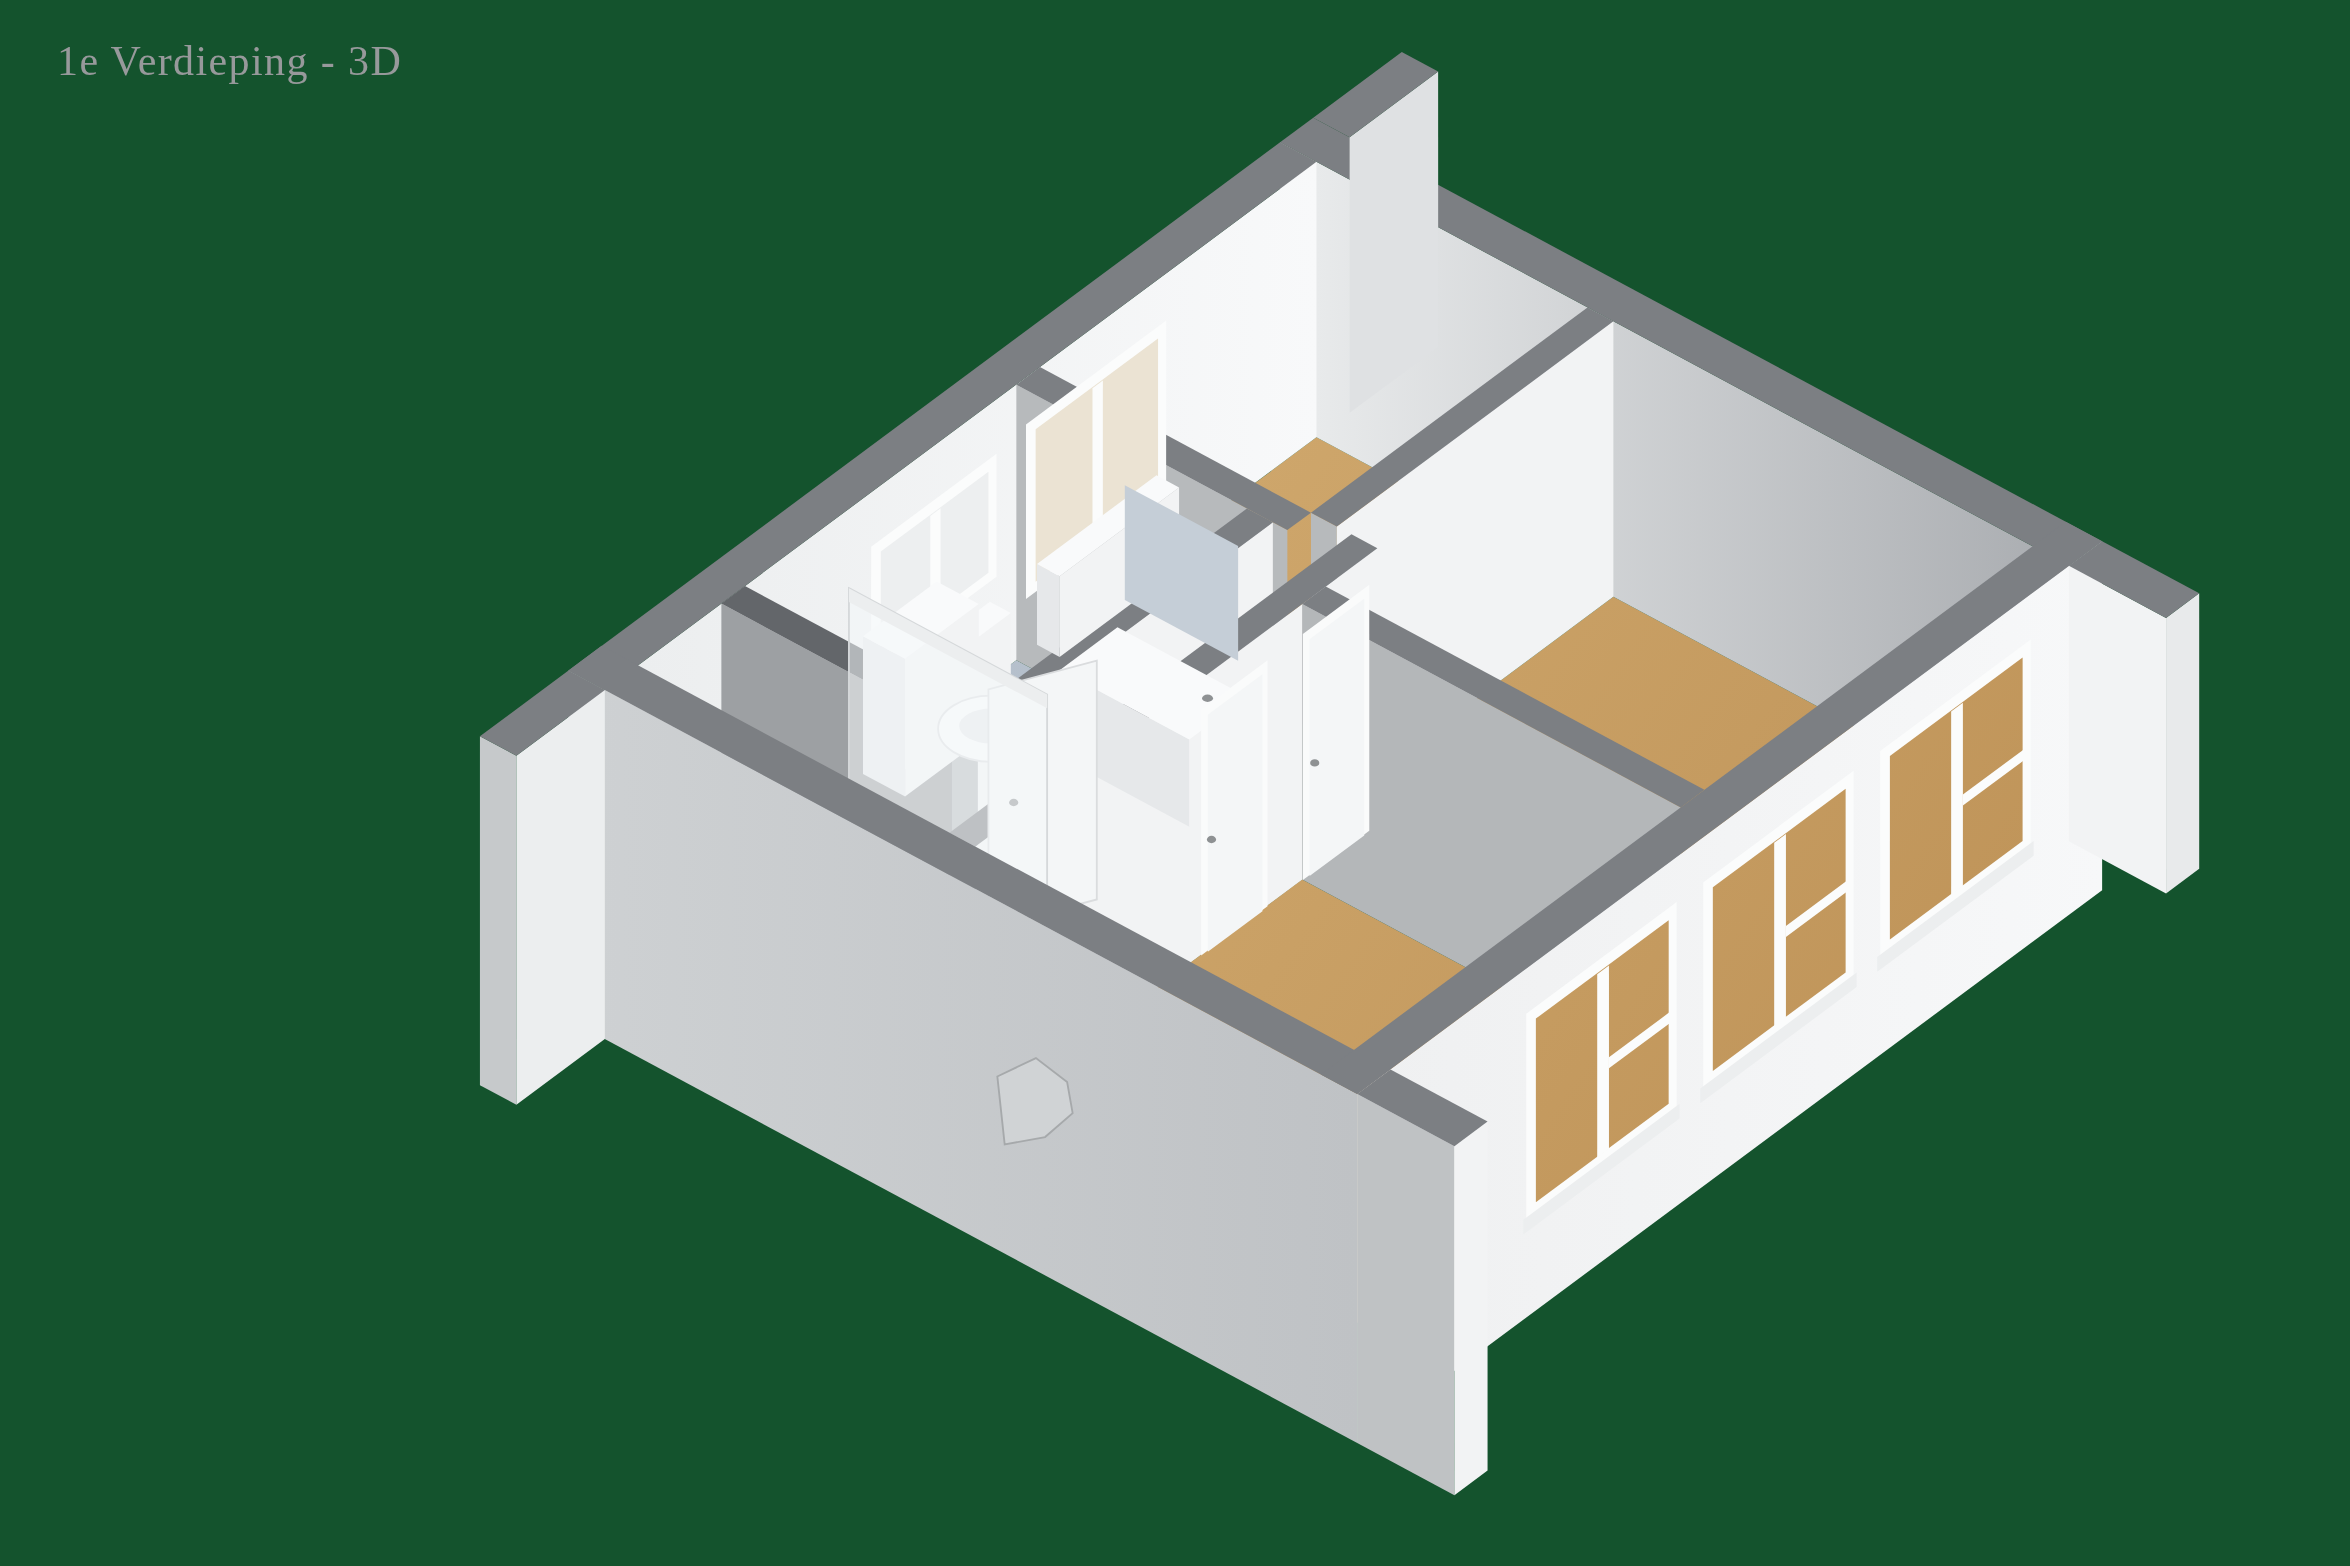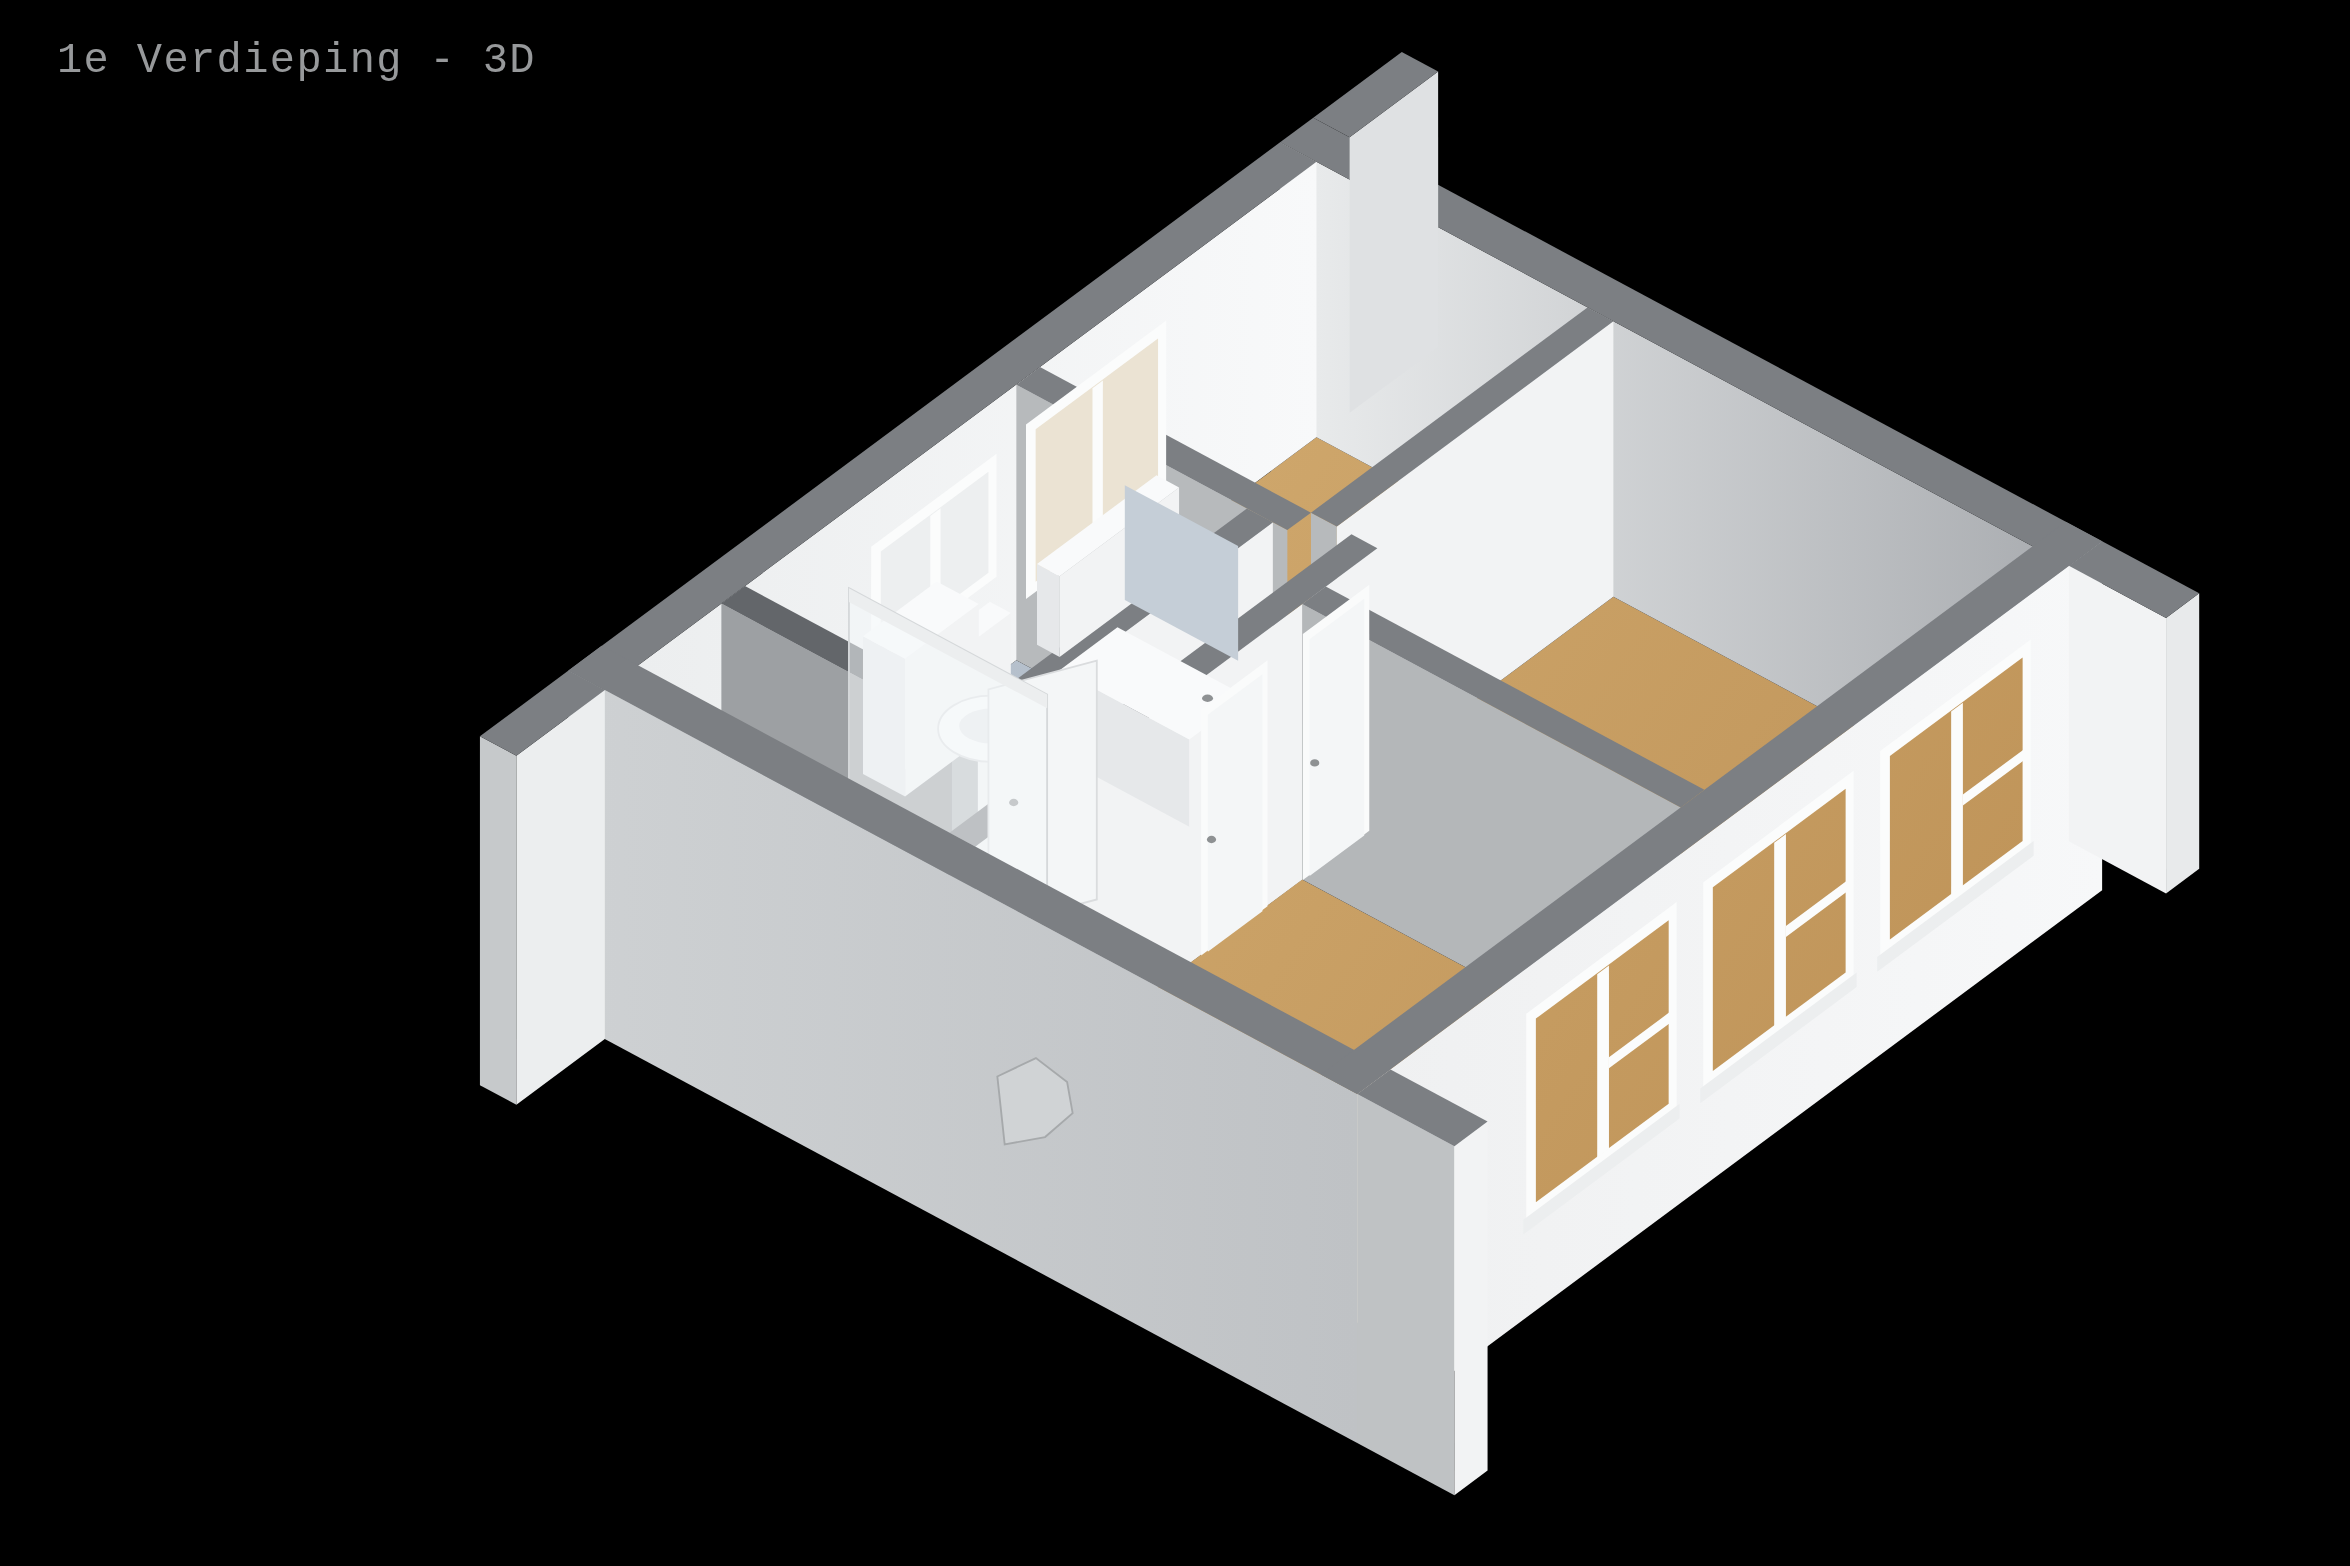--- a/index.html
+++ b/index.html
@@ -1,17 +1,17 @@
 <!DOCTYPE html>
 <html style="font-size:14.7px"><head>
 <meta charset="utf-8">
 <style>
   html,body{margin:0;padding:0;background:#ffffff;}
-  #canvas{position:relative;width:2351px;height:1567px;background:#000000;overflow:hidden;
-          font-family:Liberation Mono, monospace;}
+  #canvas{position:relative;width:2351px;height:1567px;background:#14532d;overflow:hidden;
+          font-family:Liberation Serif, serif;}
   #floor-title{position:absolute;left:57px;top:37px;font-size:42px;font-weight:400;
           letter-spacing:1.4px;color:#97999b;}
   #scene{position:absolute;left:0;top:0;width:2351px;height:1567px;}
 </style>
 </head>
 <body>
 
 <div id="canvas">
   <div id="floor-title" style="color: rgb(151, 153, 155);">1e Verdieping - 3D</div>
   <svg id="scene" viewBox="0 0 2560 1706">

